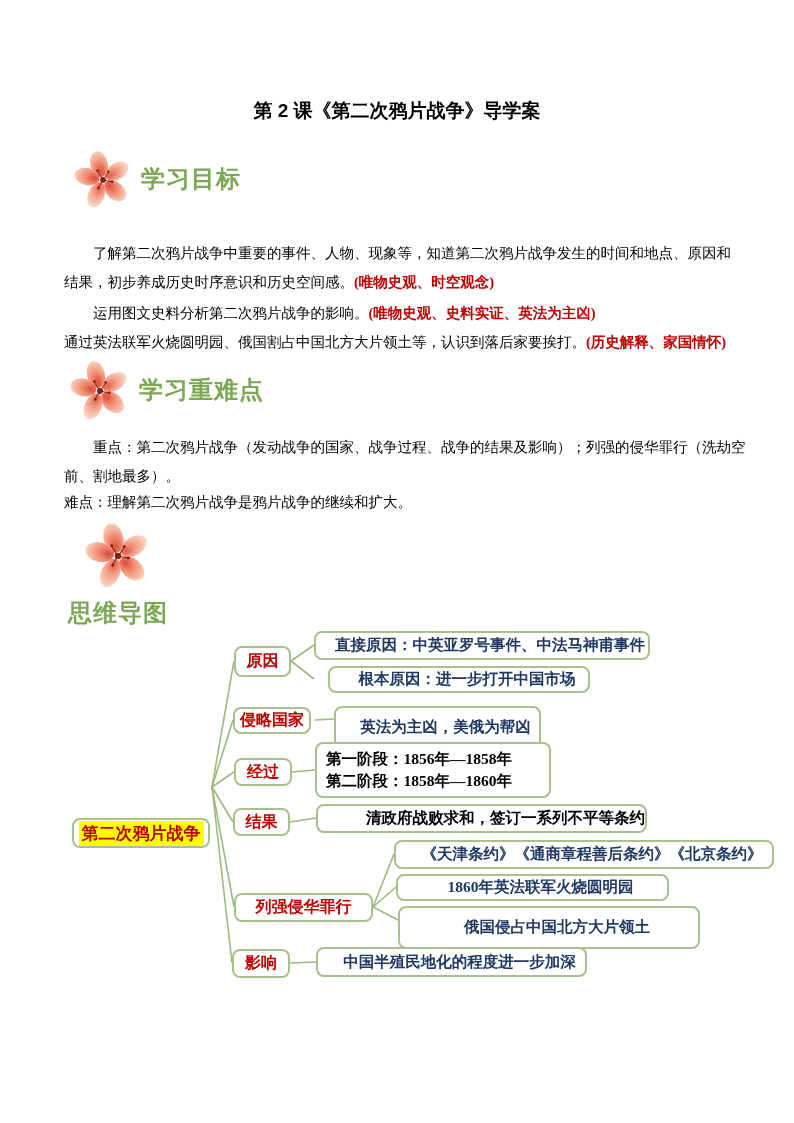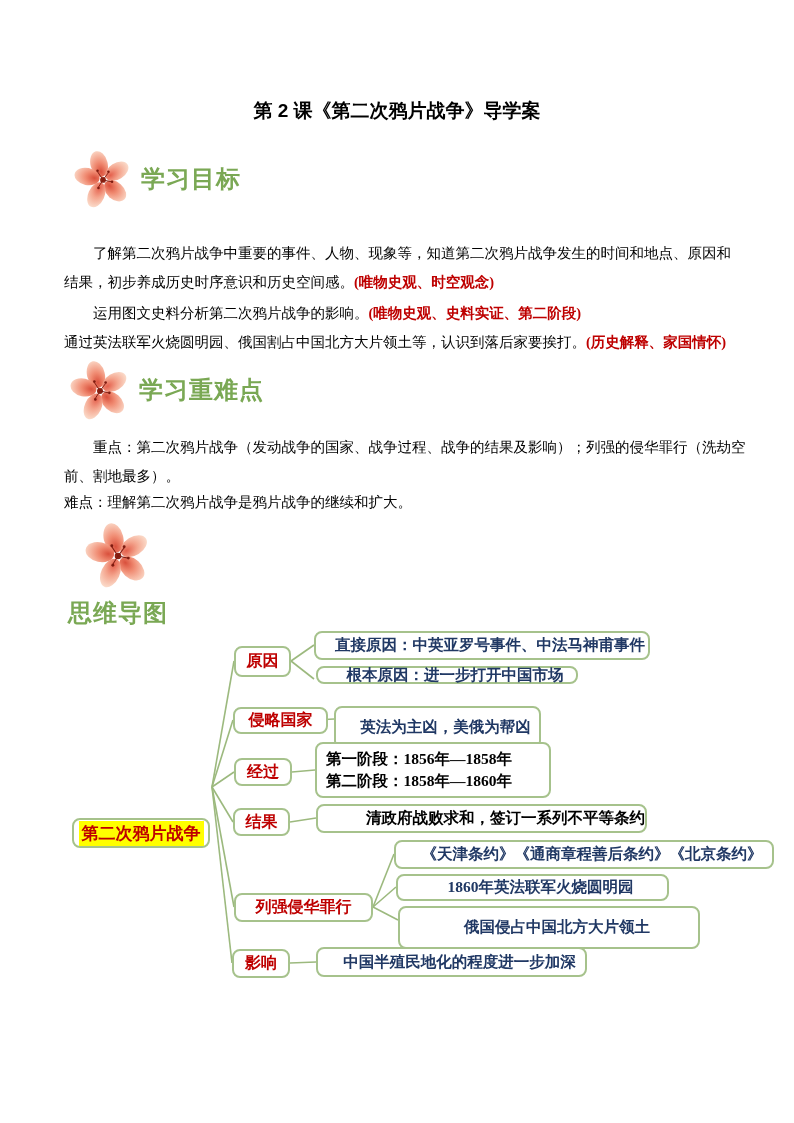--- a/index.html
+++ b/index.html
@@ -92,21 +92,21 @@
 
   <div class="sec-head" style="left:74px;top:148px;height:62px;">
     <svg class="flower" width="58" height="58">
         <use href="#flower-sym"></use>
       </svg>
     <span class="sec-title">学习目标</span>
   </div>
 
   <div class="para" style="left:64px;top:239px;width:700px;">
     <p class="indent"><span>了解第二次鸦片战争中重要的事件、人物、现象等，知道第二次鸦片战争发生的时间和地点、原因和</span><br><span>结果，初步养成历史时序意识和历史空间感。</span><span class="ann">(唯物史观、时空观念)</span></p>
-    <p class="indent" style="margin-top:2px;"><span>运用图文史料分析第二次鸦片战争的影响。</span><span class="ann">(唯物史观、史料实证、第二阶段)</span></p>
+    <p class="indent" style="margin-top:2px;"><span>运用图文史料分析第二次鸦片战争的影响。</span><span class="ann">(唯物史观、史料实证、英法为主凶)</span></p>
     <p><span>通过英法联军火烧圆明园、俄国割占中国北方大片领土等，认识到落后家要挨打。</span><span class="ann">(历史解释、家国情怀)</span></p>
   </div>
 
   <div class="sec-head" style="left:70px;top:358px;height:64px;">
     <svg class="flower" width="60" height="60">
         <use href="#flower-sym"></use>
       </svg>
     <span class="sec-title">学习重难点</span>
   </div>
 
@@ -145,25 +145,25 @@
   <div class="mm-box mm-root" style="left:72px;top:772px;width:138px;height:30px;margin-top:46px;">
     <span class="hl">第二次鸦片战争</span>
   </div>
 
   <div class="mm-box mm-cat" style="left:234px;top:646px;width:57px;height:31px;">
       <span>原因</span>
     </div>
   <div class="mm-box mm-leaf" style="left:314px;top:631px;width:336px;height:29px;">
       <span>直接原因：中英亚罗号事件、中法马神甫事件</span>
     </div>
-  <div class="mm-box mm-leaf" style="left:316px;top:666px;width:262px;height:18px;">
+  <div class="mm-box mm-leaf" style="left:328px;top:666px;width:262px;height:27px;">
       <span>根本原因：进一步打开中国市场</span>
     </div>
 
-  <div class="mm-box mm-cat" style="left:233px;top:707px;width:95px;height:27px;">
+  <div class="mm-box mm-cat" style="left:233px;top:707px;width:78px;height:27px;">
       <span>侵略国家</span>
     </div>
   <div class="mm-box mm-leaf" style="left:334px;top:706px;width:207px;height:43px;">
       <span>英法为主凶，美俄为帮凶</span>
     </div>
 
   <div class="mm-box mm-cat" style="left:234px;top:758px;width:58px;height:28px;">
       <span>经过</span>
     </div>
   <div class="mm-box mm-leaf black two-line" style="left:315px;top:742px;width:236px;height:56px;">

